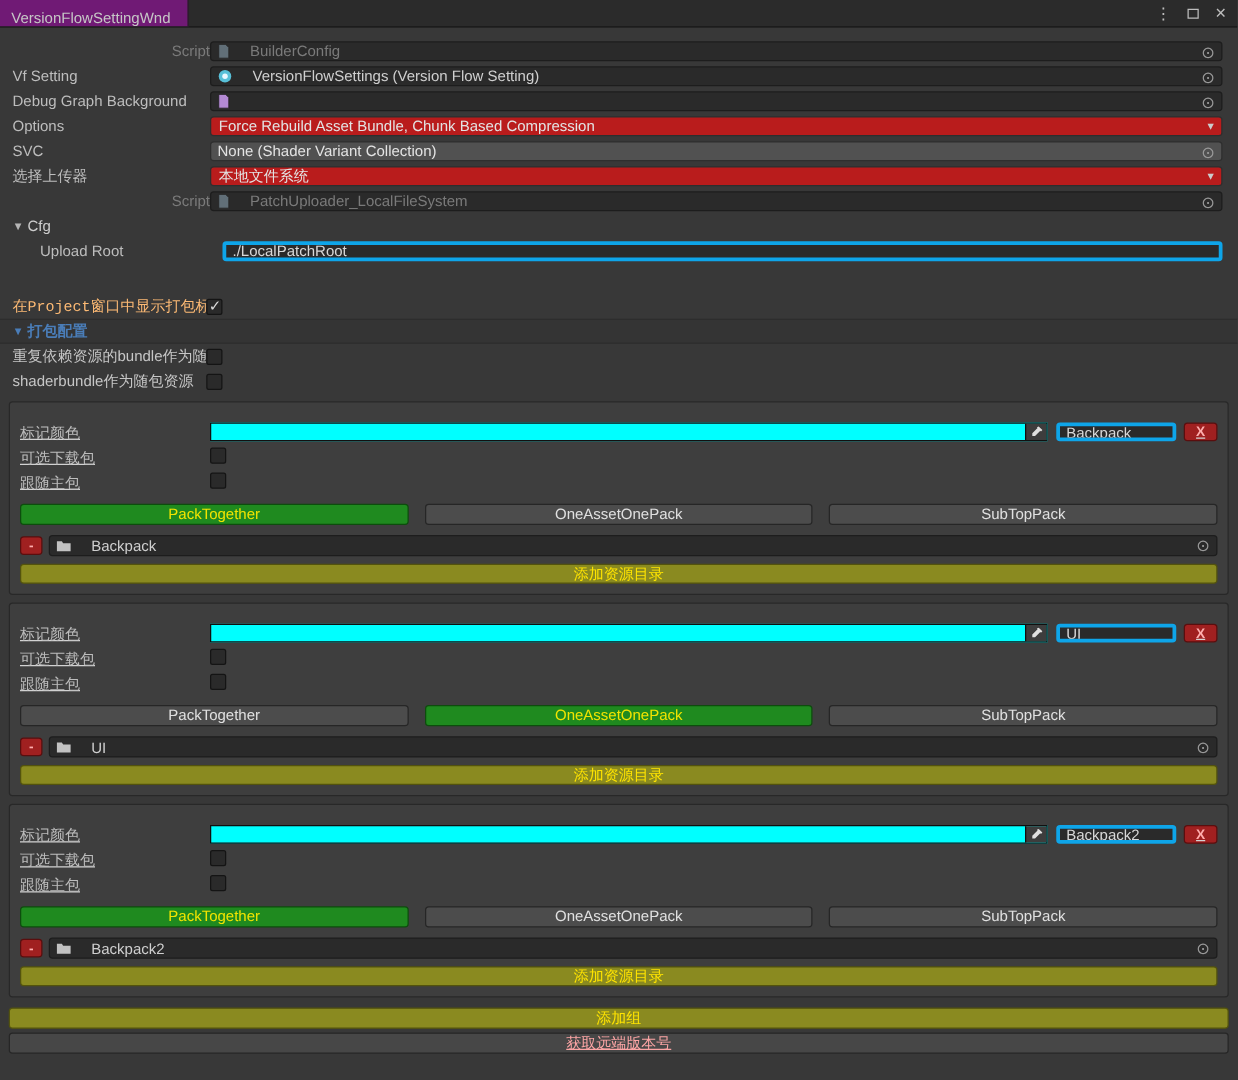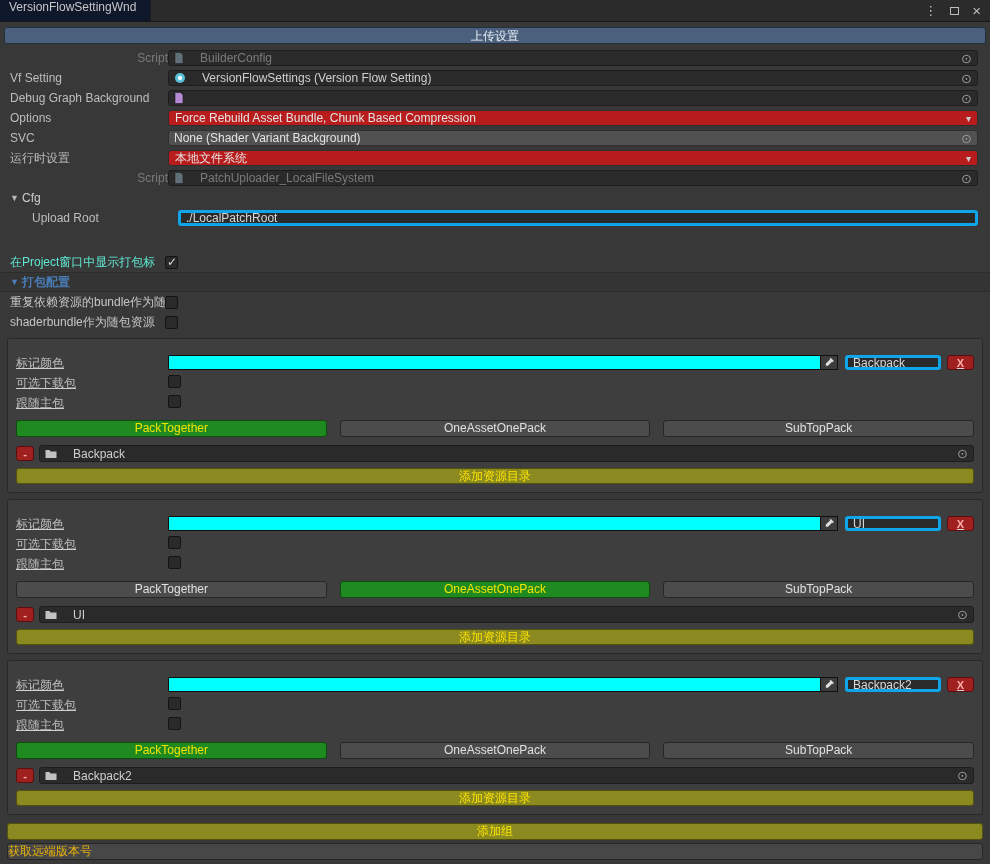--- a/index.html
+++ b/index.html
@@ -6,21 +6,21 @@
   * { box-sizing: border-box; }
   html,body { width:990px; height:864px; margin:0; overflow:hidden; }
   body {
     background:#383838;
     font-family:"Liberation Sans","DejaVu Sans",sans-serif;
     font-size:12px; color:#d2d2d2;
     position:relative;
   }
   
   .titlebar { height:22px; background:#2b2b2b; border-bottom:1px solid #191919; display:flex; align-items:stretch; }
-  .wintab { background:#0f172a; padding:0 14px 0 9px; display:flex; align-items:flex-start;
+  .wintab { background:#701a75; padding:0 14px 0 9px; display:flex; align-items:flex-end;
             color:#c6c6c6; border-right:1px solid #1d1d1d; }
   .win-controls { margin-left:auto; display:flex; align-items:center; gap:13px; padding-right:9px; color:#bdbdbd; }
   .win-controls .glyph { cursor:default; line-height:1; }
   .sqicon { width:9px; height:8px; border:1px solid #bdbdbd; display:inline-block; }
   
   .tabrow { display:flex; gap:2px; padding:5px 4px 4px 4px; }
   .seg { flex:1; height:17px; line-height:16px; text-align:center; border-radius:3px;
          background:#555555; color:#e2e2e2; border:1px solid #2e2e2e; }
   .seg.active { background:#4a607c; border-color:#24303e; color:#e9eff7; }
   
@@ -69,38 +69,37 @@
           text-align:center; line-height:15px; color:#e0e0e0; white-space:nowrap; overflow:hidden; }
   .mode.selected { background:#1f8a1f; border-color:#0d4d0d; color:#f2e400; }
   .entryrow { display:flex; align-items:center; gap:5px; height:17px; margin:0 2px 2px 2px; }
   .minus { flex:0 0 18px; height:15px; margin-left:0; }
   .entryfield { flex:1; height:17px; }
   .btn-olive { height:16px; margin:6px 2px 0 2px; background:#8a8a20; border:1px solid #53530d;
                border-radius:3px; color:#ffe400; text-align:center; line-height:14px; }
   
   .footer-add { margin:8px 7px 0 7px; height:17px; line-height:15px; }
   .footer-fetch { margin:3px 7px 0 7px; height:17px; background:#474747; border:1px solid #262626;
-                  border-radius:3px; color:#eab308; line-height:15px; }
+                  border-radius:3px; color:#fca5a5; text-align:center; line-height:15px;text-decoration:underline; }
 </style>
 </head>
 <body>
 
 <div class="titlebar">
   <div class="wintab">
     <span>VersionFlowSettingWnd</span>
   </div>
   <div class="win-controls">
     <span class="glyph" style="font-size:13px;">⋮</span>
     <span class="sqicon"></span>
     <span class="glyph" style="font-size:15px;">×</span>
   </div>
 </div>
 
 <div class="tabrow">
-  <div class="seg active">上传设置</div>
 </div>
 
 <div class="row">
   <div class="label dim">Script</div>
   <div class="field objfield disabled">
     <span class="icon">
         <svg width="10" height="12" viewBox="0 0 10 12">
           <path d="M1 .5h5.5L9 3v8.5H1z" fill="#8fa8b8" stroke="#1c1c1c" stroke-width=".6"></path>
         </svg>
       </span>
@@ -139,27 +138,27 @@
   <div class="label">Options</div>
   <div class="field dropdown">
     <span class="ddtext">Force Rebuild Asset Bundle, Chunk Based Compression</span>
     <span class="arrow">▾</span>
   </div>
 </div>
 
 <div class="row">
   <div class="label">SVC</div>
   <div class="field objfield light">
-    <span class="objtext">None (Shader Variant Background)</span>
-    <span class="picker">⊙</span>
-  </div>
-</div>
-
-<div class="row">
-  <div class="label">运行时设置</div>
+    <span class="objtext">None (Shader Variant Collection)</span>
+    <span class="picker">⊙</span>
+  </div>
+</div>
+
+<div class="row">
+  <div class="label">选择上传器</div>
   <div class="field dropdown">
     <span class="ddtext">本地文件系统</span>
     <span class="arrow">▾</span>
   </div>
 </div>
 
 <div class="row">
   <div class="label dim">Script</div>
   <div class="field objfield disabled">
     <span class="icon">
@@ -180,21 +179,21 @@
 <div class="row">
   <div class="label indent">Upload Root</div>
   <div class="field" style="border:none;">
     <input class="textfield" type="text" value="./LocalPatchRoot" style="">
   </div>
 </div>
 
 <div class="spacer24"></div>
 
 <div class="row">
-  <div class="label" style="flex-basis:155px; color:#5eead4;">在Project窗口中显示打包标</div>
+  <div class="label" style="flex-basis:155px; color:#fdba74;font-family:Liberation Mono, monospace;">在Project窗口中显示打包标</div>
   <span class="checkbox checked"></span>
 </div>
 
 <div class="section-head">
   <span class="tri">▼</span>
   <span class="sectitle">打包配置</span>
 </div>
 
 <div class="row">
   <div class="label" style="flex-basis:155px; color:#c6c6c6;">重复依赖资源的bundle作为随</div>

